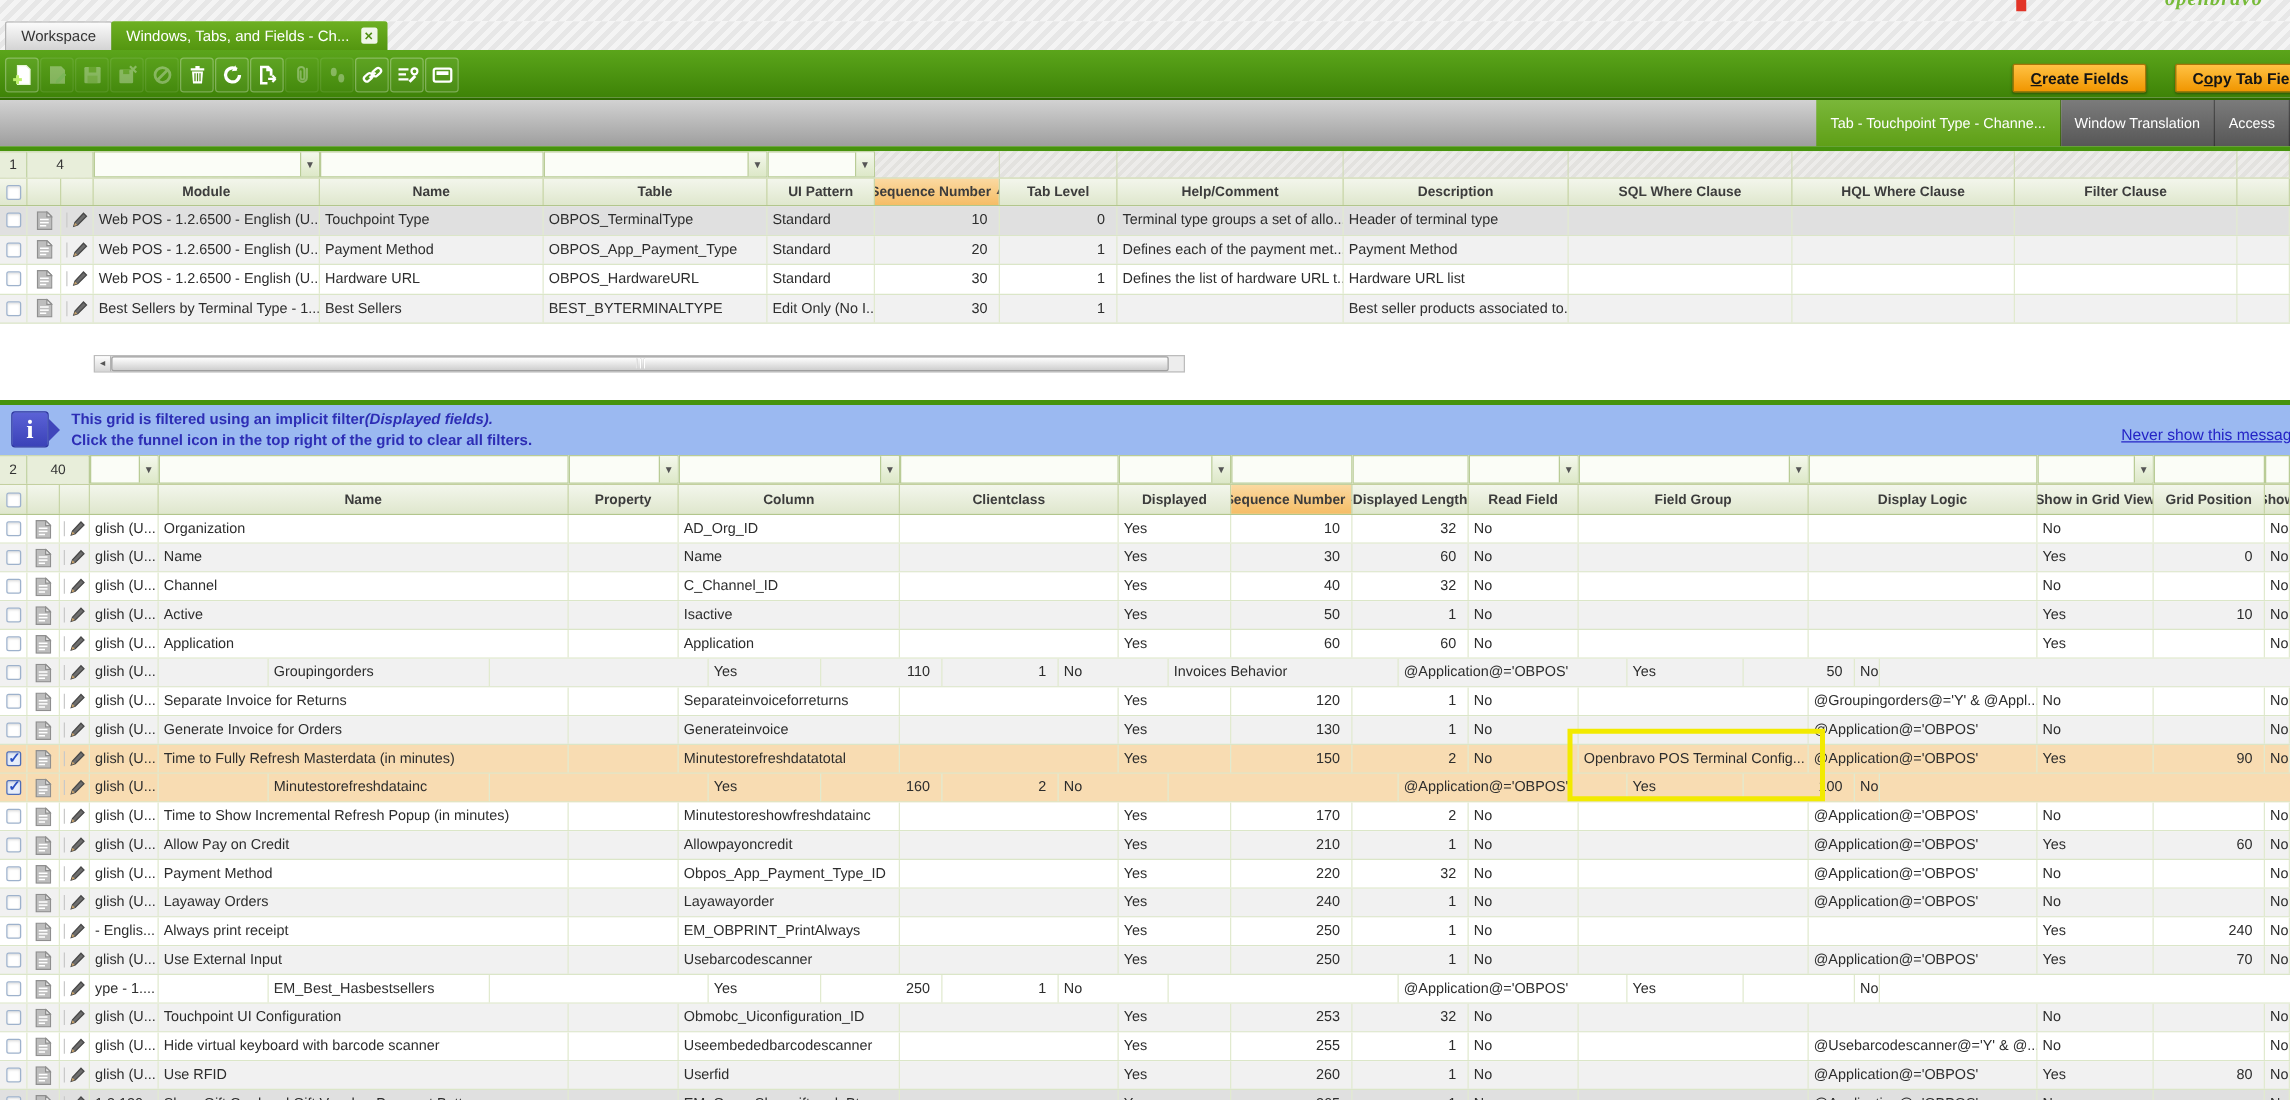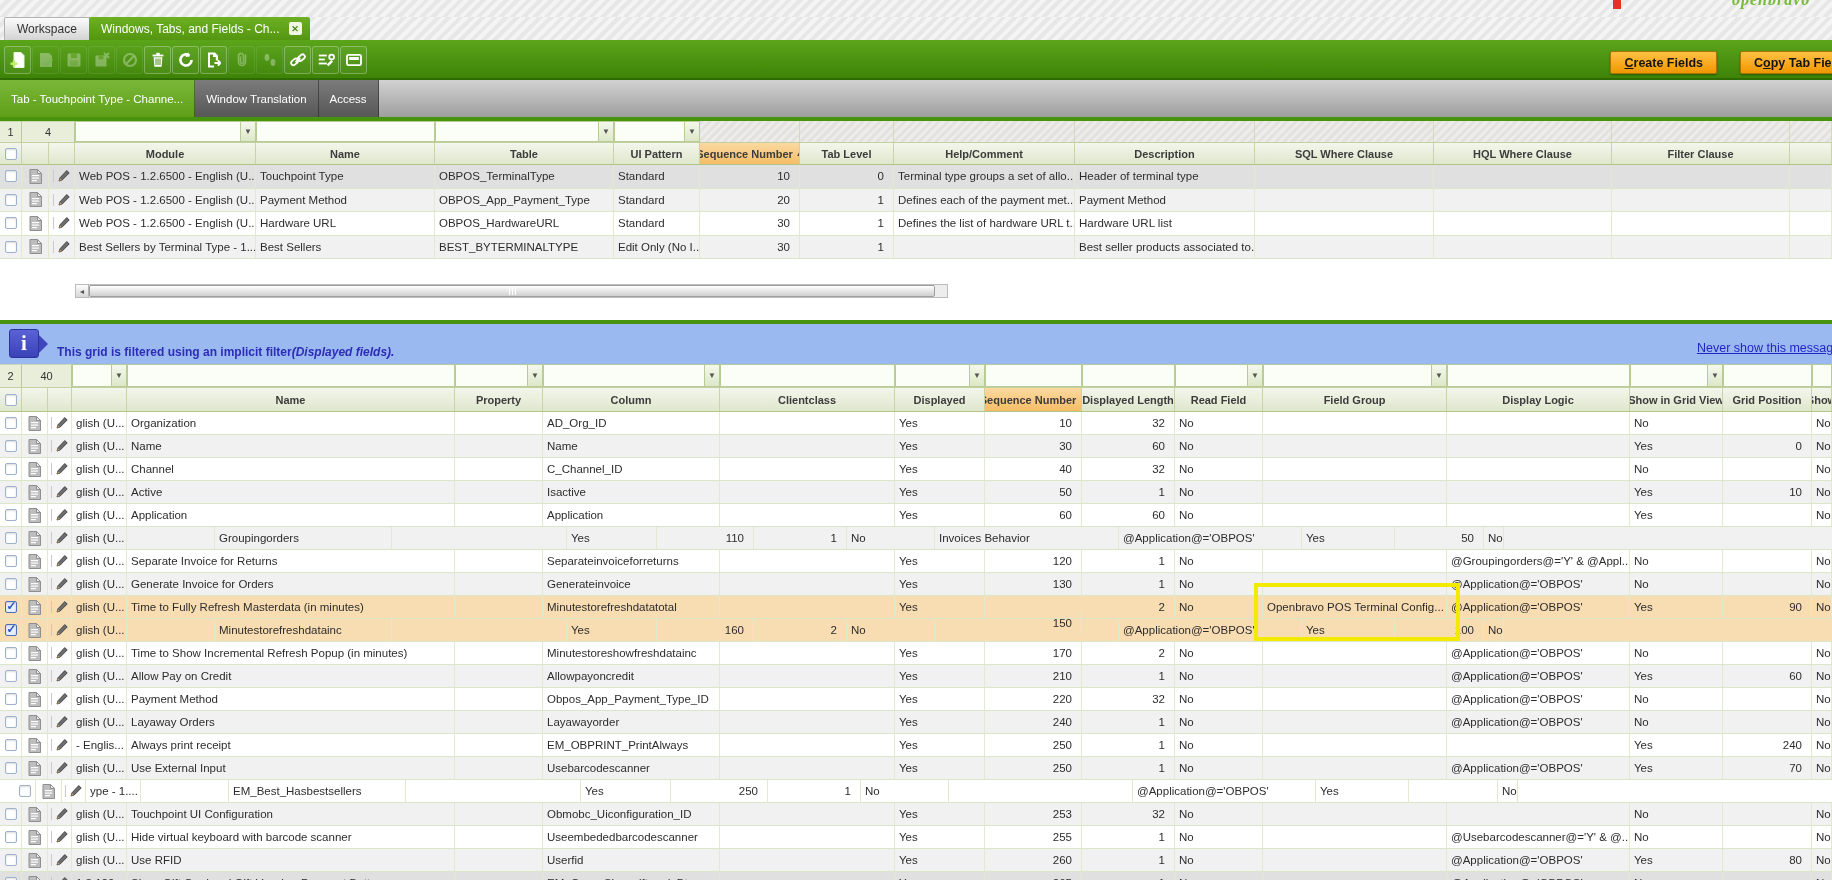--- a/index.html
+++ b/index.html
@@ -24,37 +24,37 @@
   
   #toolbar { position:absolute; top:40px; left:0; width:1832px; height:40px; background:linear-gradient(#5ba51b,#3e8307); border-bottom:2px solid #2e6b00; }
   #tool-icons { position:absolute; left:4px; top:6px; display:flex; gap:1px; }
   .tool { width:27px; height:28px; display:flex; align-items:center; justify-content:center; border:1px solid rgba(255,255,255,.28); border-radius:3px; background:rgba(255,255,255,.05); }
   .tool.off { opacity:.33; }
   .obtn { position:absolute; top:11px; height:23px; background:linear-gradient(#ffc244,#f19600); border:1px solid #a87408; border-radius:2px; font-family:"Liberation Sans",sans-serif; font-size:12.5px; font-weight:bold; color:#141414; padding:0 13px; box-shadow:0 1px 2px rgba(0,0,0,.35); white-space:nowrap; }
   #btn-create { right:115px; }
   #btn-copy { right:-14px; width:106px; }
 
   
-  .stab-bar { position:absolute; left:0; width:1832px; display:flex; background:linear-gradient(#d2d2d2,#9e9e9e); }
+  .stab-bar { position:absolute; left:0; width:1832px; display:flex; background:linear-gradient(#d2d2d2,#9e9e9e);justify-content:flex-end; }
   #tabbar1 { top:80px; height:37px; }
   #tabbar2 { top:300px; height:20px; }
   .stab { display:flex; align-items:center; padding:0 11px; color:#fff; white-space:nowrap; border-right:1px solid rgba(0,0,0,.35); }
   #tabbar1 .stab { font-size:11.5px; height:37px; background:linear-gradient(#7b7b7b,#575757); }
   #tabbar1 .stab.active { background:linear-gradient(#7ab739,#5f9f17); }
   #tabbar2 .stab { font-size:11px; height:20px; background:linear-gradient(#717171,#535353); }
   #tabbar2 .stab.active { background:linear-gradient(#6fb52a,#58a013); border-top:3px solid #f0a408; }
   .greenline { position:absolute; left:0; width:1832px; height:4px; background:#47930d; }
   #greenline1 { top:117px; }
   #greenline2 { top:320px; }
 
   
   #infobar { position:absolute; top:324px; left:0; width:1832px; height:40px; background:#9bb9f1; }
   #info-badge { position:absolute; left:9px; top:5px; width:30px; height:29px; background:linear-gradient(#5b62d6,#3b42b8); border:1px solid #2c339e; border-radius:3px; color:#fff; font:bold 21px "Liberation Serif",serif; display:flex; align-items:center; justify-content:center; }
   #info-badge::after { content:""; position:absolute; left:29px; top:5px; border:9px solid transparent; border-left:9px solid #4046bb; }
-  #info-text { position:absolute; left:57px; top:20px; font-size:12px; font-weight:bold; color:#2d2db5; line-height:17px; }
+  #info-text { position:absolute; left:57px; top:3px; font-size:12px; font-weight:bold; color:#2d2db5; line-height:17px; }
   #info-text .it { font-style:italic; }
   #info-link { position:absolute; left:1697px; top:341px; font-size:12.5px; color:#2424c6; text-decoration:underline; white-space:nowrap; }
 
   
   .grid { position:absolute; left:0; width:1832px; }
   #grid1 { top:121px; }
   #grid2 { top:364px; height:516px; overflow:hidden; }
 
   .frow { display:flex; background:repeating-linear-gradient(135deg,#edecea 0 3px,#e3e2df 3px 6px); border-bottom:1px solid #c3d09f; }
   .fnum { background:#e8eeda; border-right:1px solid #b9cc96; border-top:1px solid #cdd9b2; display:flex; align-items:center; justify-content:center; font-size:11px; color:#333; height:100%; }
@@ -811,21 +811,21 @@
             <path d="M9.8 1.6l2.4 2.4L5.2 11 2 12l1-3.2z" fill="#6d6d6d" stroke="#474747"></path>
             <path d="M2.2 11.8l.8-2.6 1.8 1.8z" fill="#c9a36c"></path>
           </svg>
         </span>
         <span class="cell" style="width: 55px;">glish (U...</span>
         <span class="cell" style="width: 328px;">Time to Fully Refresh Masterdata (in minutes)</span>
         <span class="cell" style="width: 88px;"></span>
         <span class="cell" style="width: 177px;">Minutestorefreshdatatotal</span>
         <span class="cell" style="width: 175px;"></span>
         <span class="cell" style="width: 90px;">Yes</span>
-        <span class="cell num" style="width: 97px; margin-top: 16px;">150</span>
+        <span class="cell num" style="width: 97px;">150</span>
         <span class="cell num" style="width: 93px;">2</span>
         <span class="cell" style="width: 88px;">No</span>
         <span class="cell" style="width: 184px;">Openbravo POS Terminal Config...</span>
         <span class="cell" style="width: 183px;">@Application@='OBPOS'</span>
         <span class="cell" style="width: 93px;">Yes</span>
         <span class="cell num" style="width: 89px;">90</span>
         <span class="cell" style="width: 20px;">No</span>
       </div>
       <div class="row hl" style="height: 23px;">
         <span class="cell icc" style="width: 22px;">
@@ -1064,21 +1064,21 @@
         <span class="cell" style="width: 90px;">Yes</span>
         <span class="cell num" style="width: 97px;">250</span>
         <span class="cell num" style="width: 93px;">1</span>
         <span class="cell" style="width: 88px;">No</span>
         <span class="cell" style="width: 184px;"></span>
         <span class="cell" style="width: 183px;">@Application@='OBPOS'</span>
         <span class="cell" style="width: 93px;">Yes</span>
         <span class="cell num" style="width: 89px;">70</span>
         <span class="cell" style="width: 20px;">No</span>
       </div>
-      <div class="row" style="height: 23px; padding-left: 14px;">
+      <div class="row" style="height: 23px;">
         <span class="cell icc" style="width: 22px;">
           <span class="cb"></span>
         </span>
         <span class="cell icc" style="width: 26px;">
           <svg width="13" height="15" viewBox="0 0 13 15">
             <path d="M1 .5h7.5L12.5 4.5V14.5H1z" fill="#bdbdbd" stroke="#8f8f8f"></path>
             <path d="M8.5 .5l4 4h-4z" fill="#ececec" stroke="#8f8f8f"></path>
             <rect x="3" y="6" width="7" height="1.2" fill="#fff"></rect>
             <rect x="3" y="8.5" width="7" height="1.2" fill="#fff"></rect>
             <rect x="3" y="11" width="5" height="1.2" fill="#fff"></rect>

